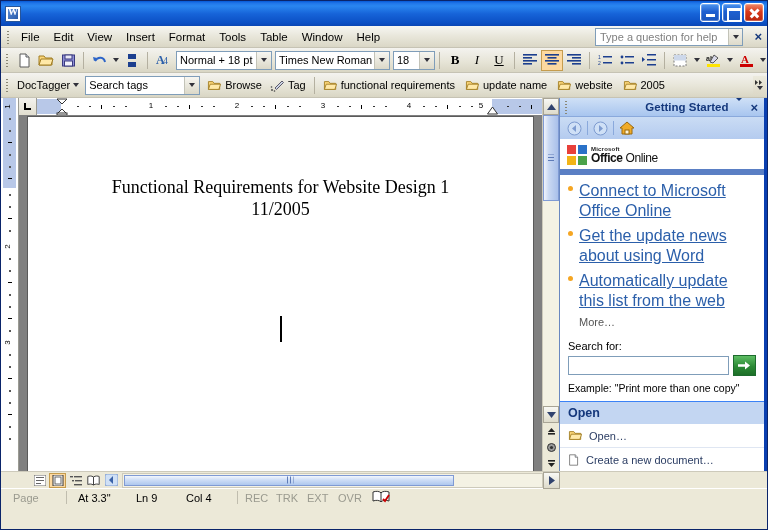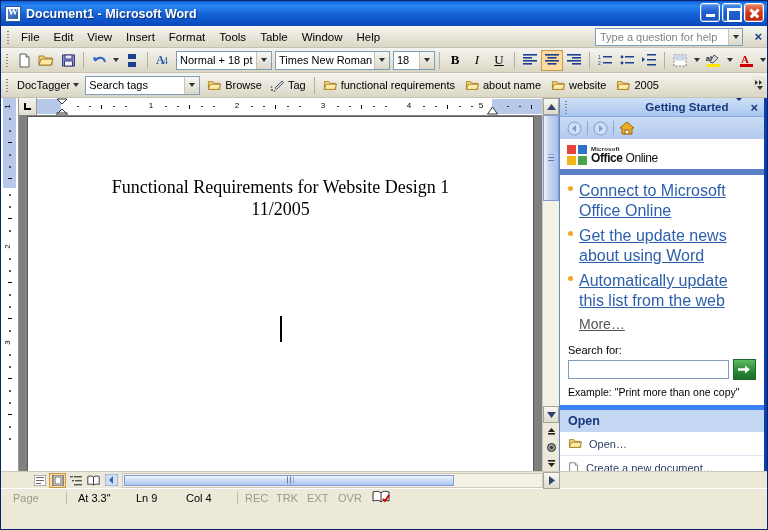--- a/index.html
+++ b/index.html
@@ -203,31 +203,31 @@
   .logo-grid { display:grid; grid-template-columns:9px 9px; grid-gap:2px; flex:none;}
   .logo-txt { display:flex; flex-direction:column; line-height:1; }
   .logo-ms { font-size:6px; font-weight:bold; color:#222; letter-spacing:.2px;}
   .logo-oo { font-size:12px; font-weight:bold; color:#111; letter-spacing:-.4px;text-align:right;}
   .logo-oo i { font-style:normal; font-weight:normal; }
   .blue-rule { height:6px; background:#5a7fc4; }
   .links { background:#fff; padding:6px 8px 8px 8px; }
   .link-item { display:flex; gap:6px; margin-bottom:5px; }
   .bullet { width:5px;height:5px;border-radius:50%;background:#f5a623; margin-top:5px; flex:none;}
   .link-a { font-size:16px; color:#2b5faa; text-decoration:underline; line-height:1.25; cursor:default;}
-  .more { font-size:14px; color:#555; padding-left:11px; cursor:default;text-decoration:underline;}
+  .more { font-size:11px; color:#555; padding-left:11px; cursor:default;}
   .srch-lbl { font-size:11px; color:#000; padding:4px 8px 3px 8px; background:#fff;}
   .srch-row { display:flex; align-items:center; gap:4px; padding:0 8px 4px 8px; background:#fff;}
   .srch-in { flex:1; height:19px; background:#fff; border:1px solid #7f9db9; }
   .go-btn {
     width:23px;height:21px;flex:none; border:1px solid #1d6b2d;
     background:linear-gradient(to bottom,#5dbd63,#2c8a35 55%,#1d6f28);
     display:flex;align-items:center;justify-content:center; cursor:default;
   }
   .srch-ex { font-size:10.5px; color:#000; padding:2px 6px 7px 8px; background:#fff;}
-  .tp-sec-head { background:#c3d6f2; padding:4px 8px; font-size:12.5px; font-weight:bold; color:#15387c; border-top:5px solid #3b82f6;}
+  .tp-sec-head { background:#c3d6f2; padding:4px 8px; font-size:12.5px; font-weight:bold; color:#15387c; border-top:1px solid #3b82f6;}
   .tp-row { background:#fff; display:flex; align-items:center; gap:6px; padding:5px 8px; }
   .tp-divider { height:1px; background:#dfe6f2; }
   .tp-foot { height:16px; background:#a8c3ea; }
 
   
   .bottombar { height:17px; display:flex; align-items:center; background:#ece9d8; border-top:1px solid #cdcabb;}
   .viewbtns { display:flex; align-items:center; padding-left:30px; gap:1px;}
   .vbtn { width:17px;height:15px; display:flex;align-items:center;justify-content:center; border:1px solid transparent; cursor:default;}
   .vbtn.on { background:#fdd9a0; border:1px solid #c59c4e;}
   .hsb { flex:1; height:16px; display:flex; align-items:center; margin:0 2px; }
@@ -248,21 +248,20 @@
 
   .tp-scroll-edge { width:3px; background:#0a3fb0; }
 </style>
 </head>
 <body>
 
 <div id="app">
 
   <div class="titlebar">
     <div class="wicon"></div>
-    <div class="title-text">Document1 - Microsoft Word</div>
     <div class="wbtns">
       <div class="wbtn min">
           <span class="g"></span>
         </div>
       <div class="wbtn max">
           <span class="g"></span>
         </div>
       <div class="wbtn close">
           <span class="g"></span>
         </div>
@@ -495,21 +494,21 @@
           <path d="M1 3h5l1.5 2H14v7H1z" fill="#fcd77a" stroke="#a07c22"></path>
           <path d="M3 6h12l-2 6H1z" fill="#ffe9a8" stroke="#a07c22"></path>
         </svg>
       <span>functional requirements</span>
     </div>
     <div class="tagbtn">
       <svg width="15" height="13" viewBox="0 0 16 15">
           <path d="M1 3h5l1.5 2H14v7H1z" fill="#fcd77a" stroke="#a07c22"></path>
           <path d="M3 6h12l-2 6H1z" fill="#ffe9a8" stroke="#a07c22"></path>
         </svg>
-      <span>about name</span>
+      <span>update name</span>
     </div>
     <div class="tagbtn">
       <svg width="15" height="13" viewBox="0 0 16 15">
           <path d="M1 3h5l1.5 2H14v7H1z" fill="#fcd77a" stroke="#a07c22"></path>
           <path d="M3 6h12l-2 6H1z" fill="#ffe9a8" stroke="#a07c22"></path>
         </svg>
       <span>website</span>
     </div>
     <div class="tagbtn">
       <svg width="15" height="13" viewBox="0 0 16 15">

